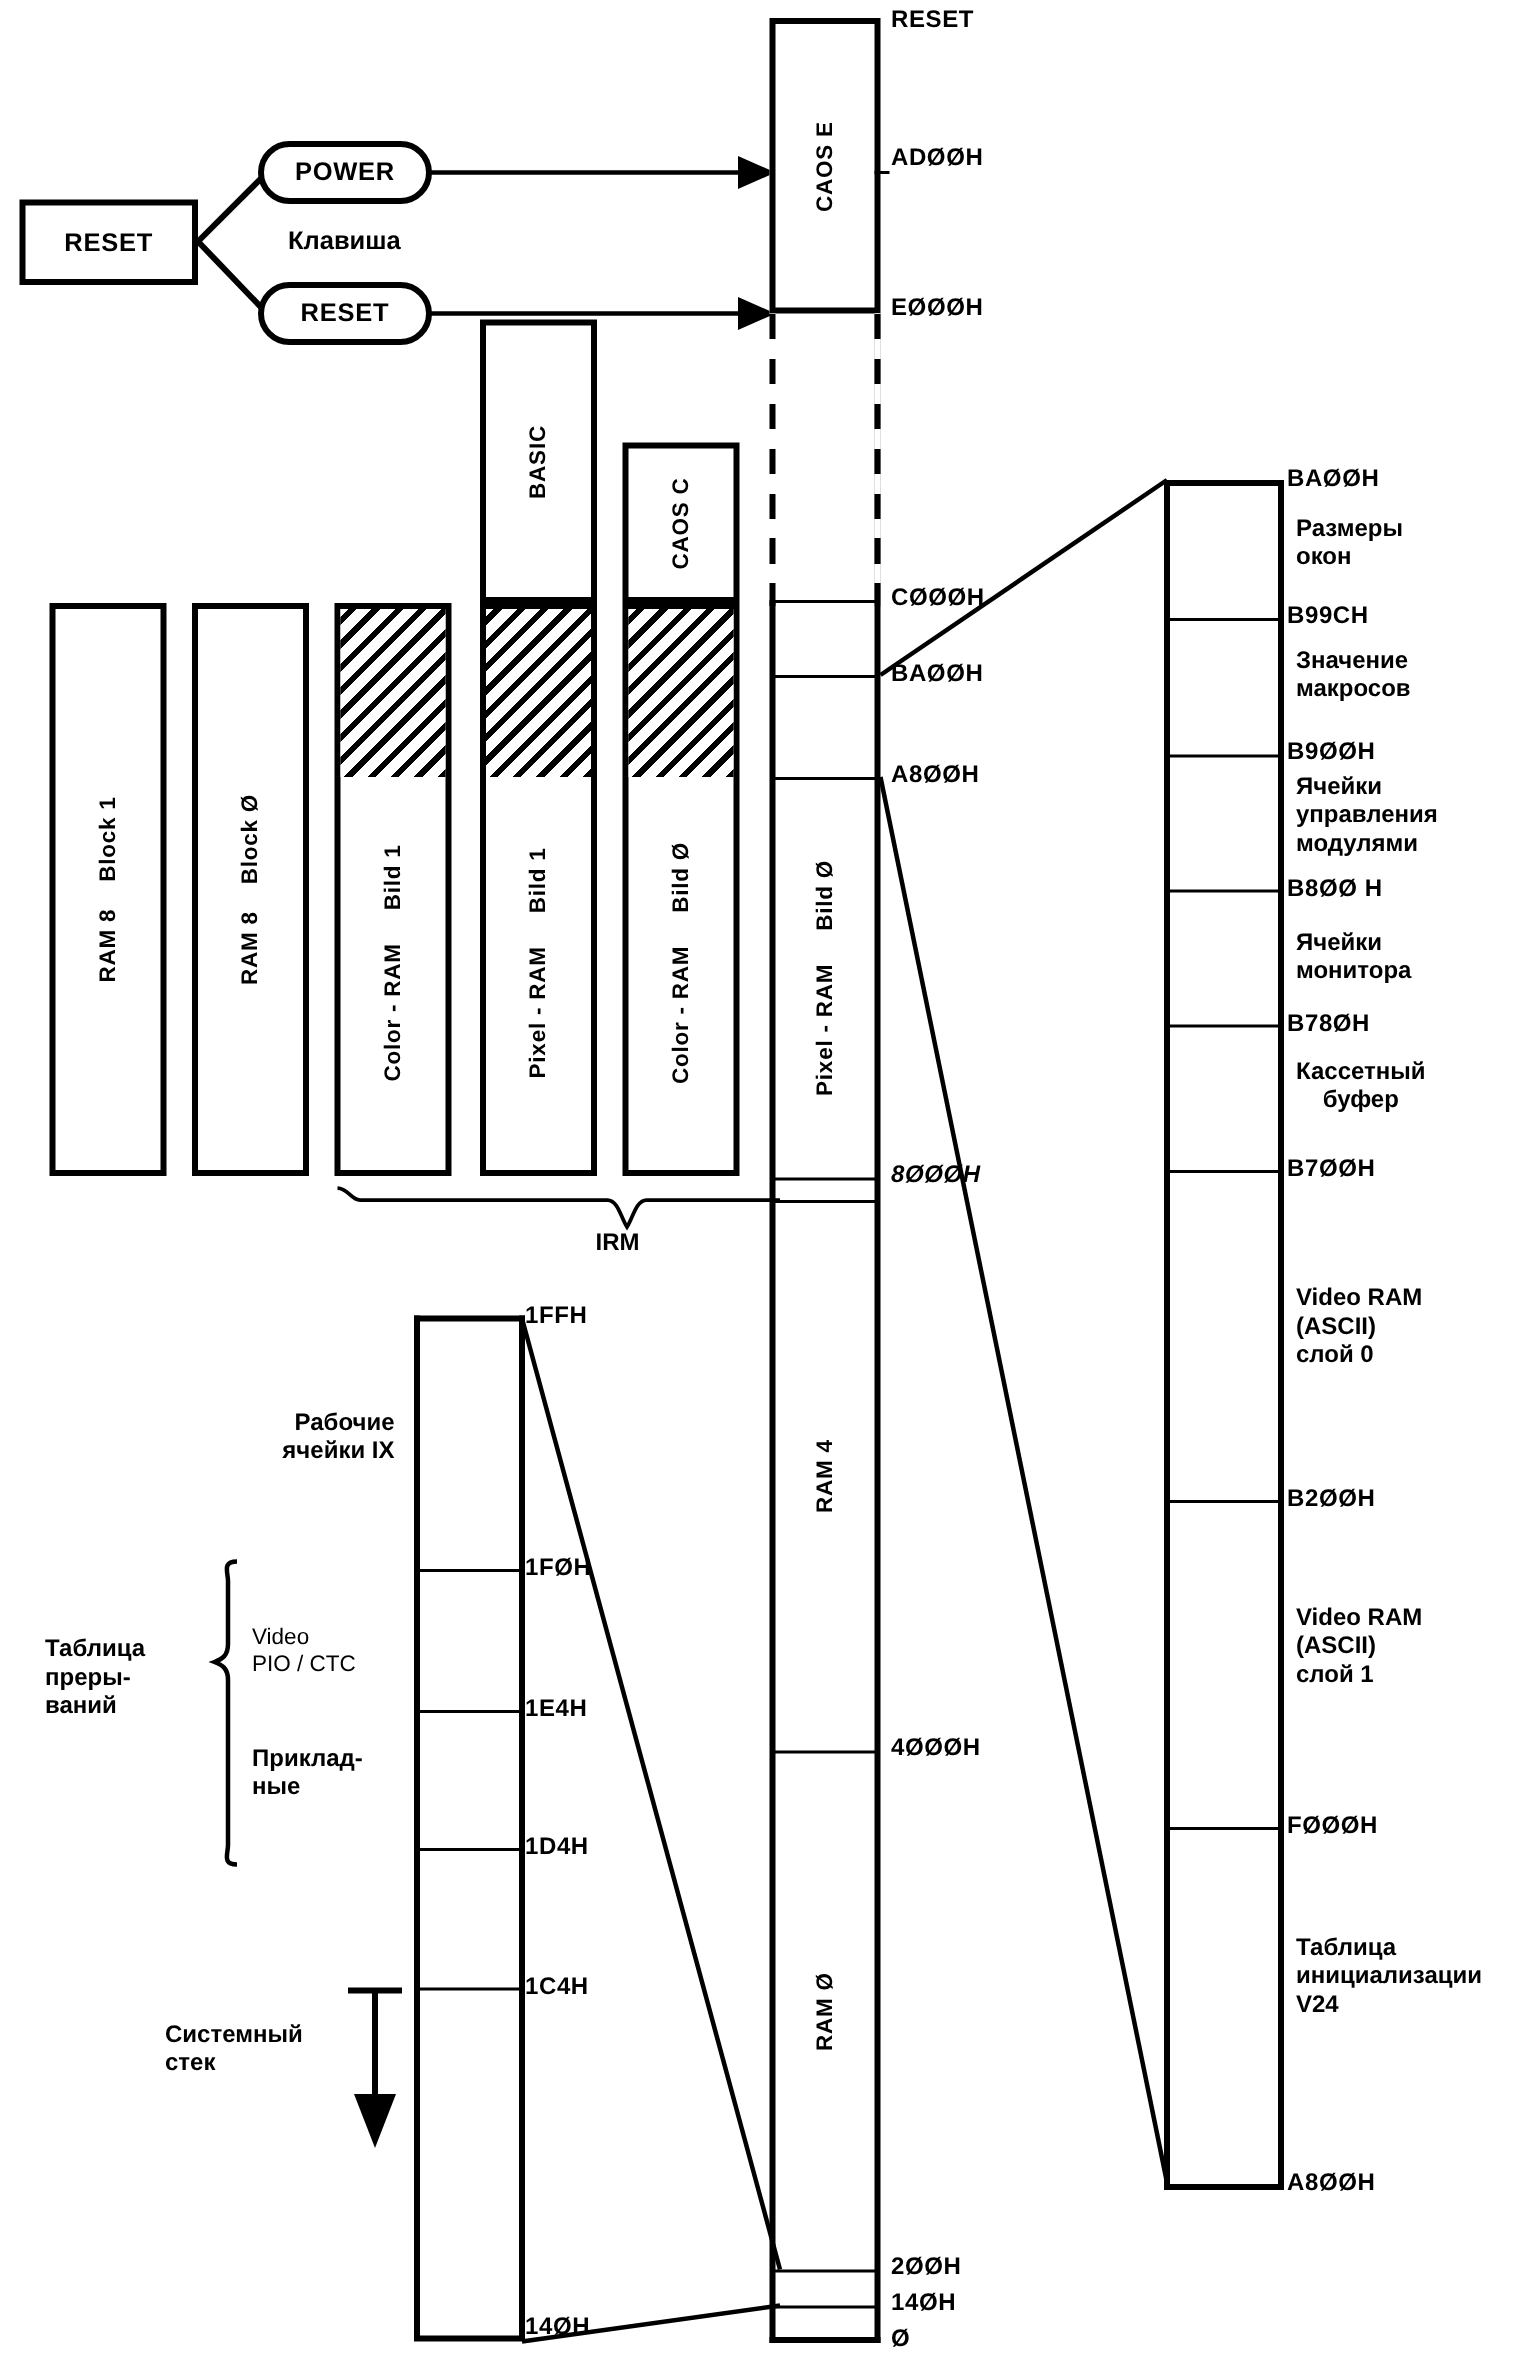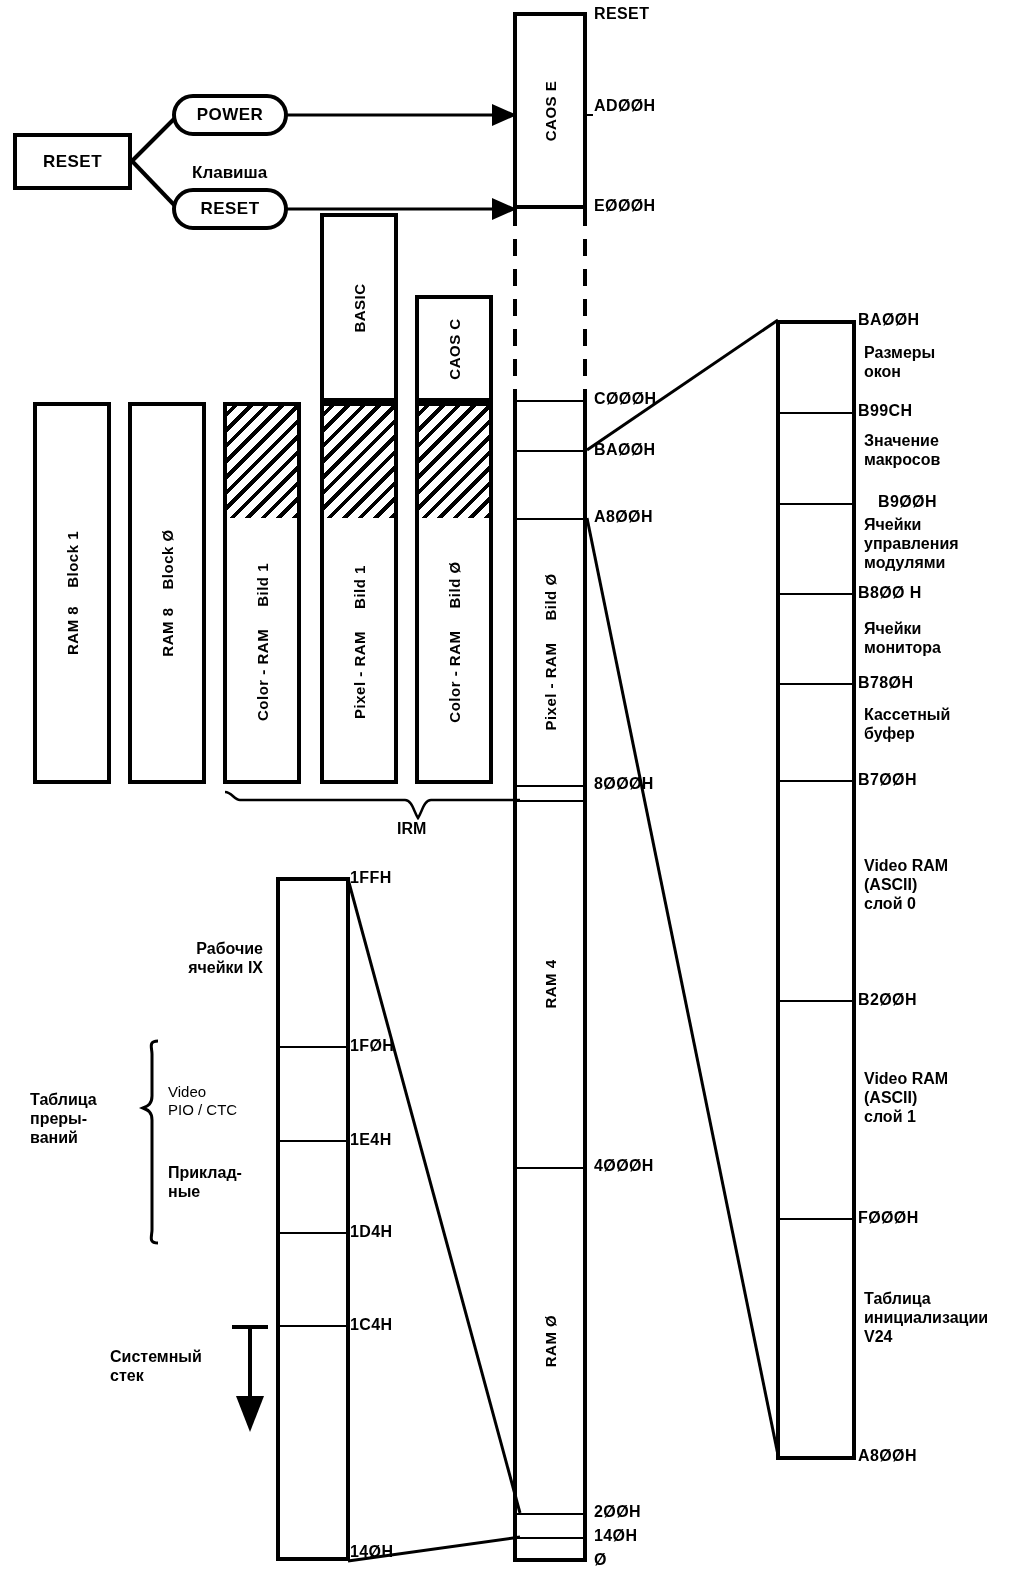--- a/index.html
+++ b/index.html
@@ -142,21 +142,21 @@
   </div>
 
   <div class="abs pill" style="left:172px; top:94px; width:116px; height:42px;text-align:center;">
     <span>POWER</span>
   </div>
 
   <div class="abs pill" style="left:172px; top:188px; width:116px; height:42px;">
     <span>RESET</span>
   </div>
 
-  <div class="abs txt" style="left:192px; top:151px; font-size:17px;margin-top:12px;">Клавиша</div>
+  <div class="abs txt" style="left:192px; top:151px; font-size:17px;">Клавиша</div>
 
   <div class="abs box" style="left:513px; top:12px; width:74px; height:197px;">
     <div class="vlabel">CAOS E</div>
   </div>
 
   <div class="abs box" style="left:320px; top:213px; width:78px; height:189px;">
     <div class="vlabel">BASIC</div>
   </div>
 
   <div class="abs box" style="left:415px; top:295px; width:78px; height:107px;">
@@ -231,21 +231,21 @@
   <div class="abs" style="left:515px; top:1169px; width:70px; height:343px;">
     <div class="vlabel">RAM Ø</div>
   </div>
 
   <div class="abs addr" style="left:594px; top:5px;">RESET</div>
   <div class="abs addr" style="left:594px; top:97px;">ADØØH</div>
   <div class="abs addr" style="left:594px; top:197px;">EØØØH</div>
   <div class="abs addr" style="left:594px; top:390px;">CØØØH</div>
   <div class="abs addr" style="left:594px; top:441px;">BAØØH</div>
   <div class="abs addr" style="left:594px; top:508px;">A8ØØH</div>
-  <div class="abs addr" style="left:594px; top:775px;">8ØØØH</div>
+  <div class="abs addr" style="left:594px; top:775px;font-style:italic;">8ØØØH</div>
   <div class="abs addr" style="left:594px; top:1157px;">4ØØØH</div>
   <div class="abs addr" style="left:594px; top:1503px;">2ØØH</div>
   <div class="abs addr" style="left:594px; top:1527px;">14ØH</div>
   <div class="abs addr" style="left:594px; top:1551px;">Ø</div>
 
   <div class="abs hline" style="left:583px; top:114px; width:10px;"></div>
 
   <div class="abs vline-thick" style="left:776px; top:320px; height:1140px;"></div>
   <div class="abs vline-thick" style="left:852px; top:320px; height:1140px;"></div>
   <div class="abs hline-thick" style="left:776px; top:320px; width:80px;"></div>
@@ -254,38 +254,38 @@
   <div class="abs hline" style="left:778px; top:412px; width:76px;"></div>
   <div class="abs hline" style="left:778px; top:503px; width:76px;"></div>
   <div class="abs hline" style="left:778px; top:593px; width:76px;"></div>
   <div class="abs hline" style="left:778px; top:683px; width:76px;"></div>
   <div class="abs hline" style="left:778px; top:780px; width:76px;"></div>
   <div class="abs hline" style="left:778px; top:1000px; width:76px;"></div>
   <div class="abs hline" style="left:778px; top:1218px; width:76px;"></div>
 
   <div class="abs addr" style="left:858px; top:311px;">BAØØH</div>
   <div class="abs addr" style="left:858px; top:402px;">B99CH</div>
-  <div class="abs addr" style="left:858px; top:493px;margin-left:20px;">B9ØØH</div>
+  <div class="abs addr" style="left:858px; top:493px;">B9ØØH</div>
   <div class="abs addr" style="left:858px; top:584px;">B8ØØ H</div>
   <div class="abs addr" style="left:858px; top:674px;">B78ØH</div>
   <div class="abs addr" style="left:858px; top:771px;">B7ØØH</div>
   <div class="abs addr" style="left:858px; top:991px;">B2ØØH</div>
   <div class="abs addr" style="left:858px; top:1209px;">FØØØH</div>
   <div class="abs addr" style="left:858px; top:1447px;">A8ØØH</div>
 
   <div class="abs txt" style="left:864px; top:344px;">Размеры
 окон</div>
   <div class="abs txt" style="left:864px; top:432px;">Значение
 макросов</div>
   <div class="abs txt" style="left:864px; top:516px;">Ячейки
 управления
 модулями</div>
   <div class="abs txt" style="left:864px; top:620px;">Ячейки
 монитора</div>
-  <div class="abs txt" style="left:864px; top:706px;">Кассетный
+  <div class="abs txt" style="left:864px; top:706px;text-align:center;">Кассетный
 буфер</div>
   <div class="abs txt" style="left:864px; top:857px;">Video RAM
 (ASCII)
 слой 0</div>
   <div class="abs txt" style="left:864px; top:1070px;">Video RAM
 (ASCII)
 слой 1</div>
   <div class="abs txt" style="left:864px; top:1290px;">Таблица
 инициализации
 V24</div>

